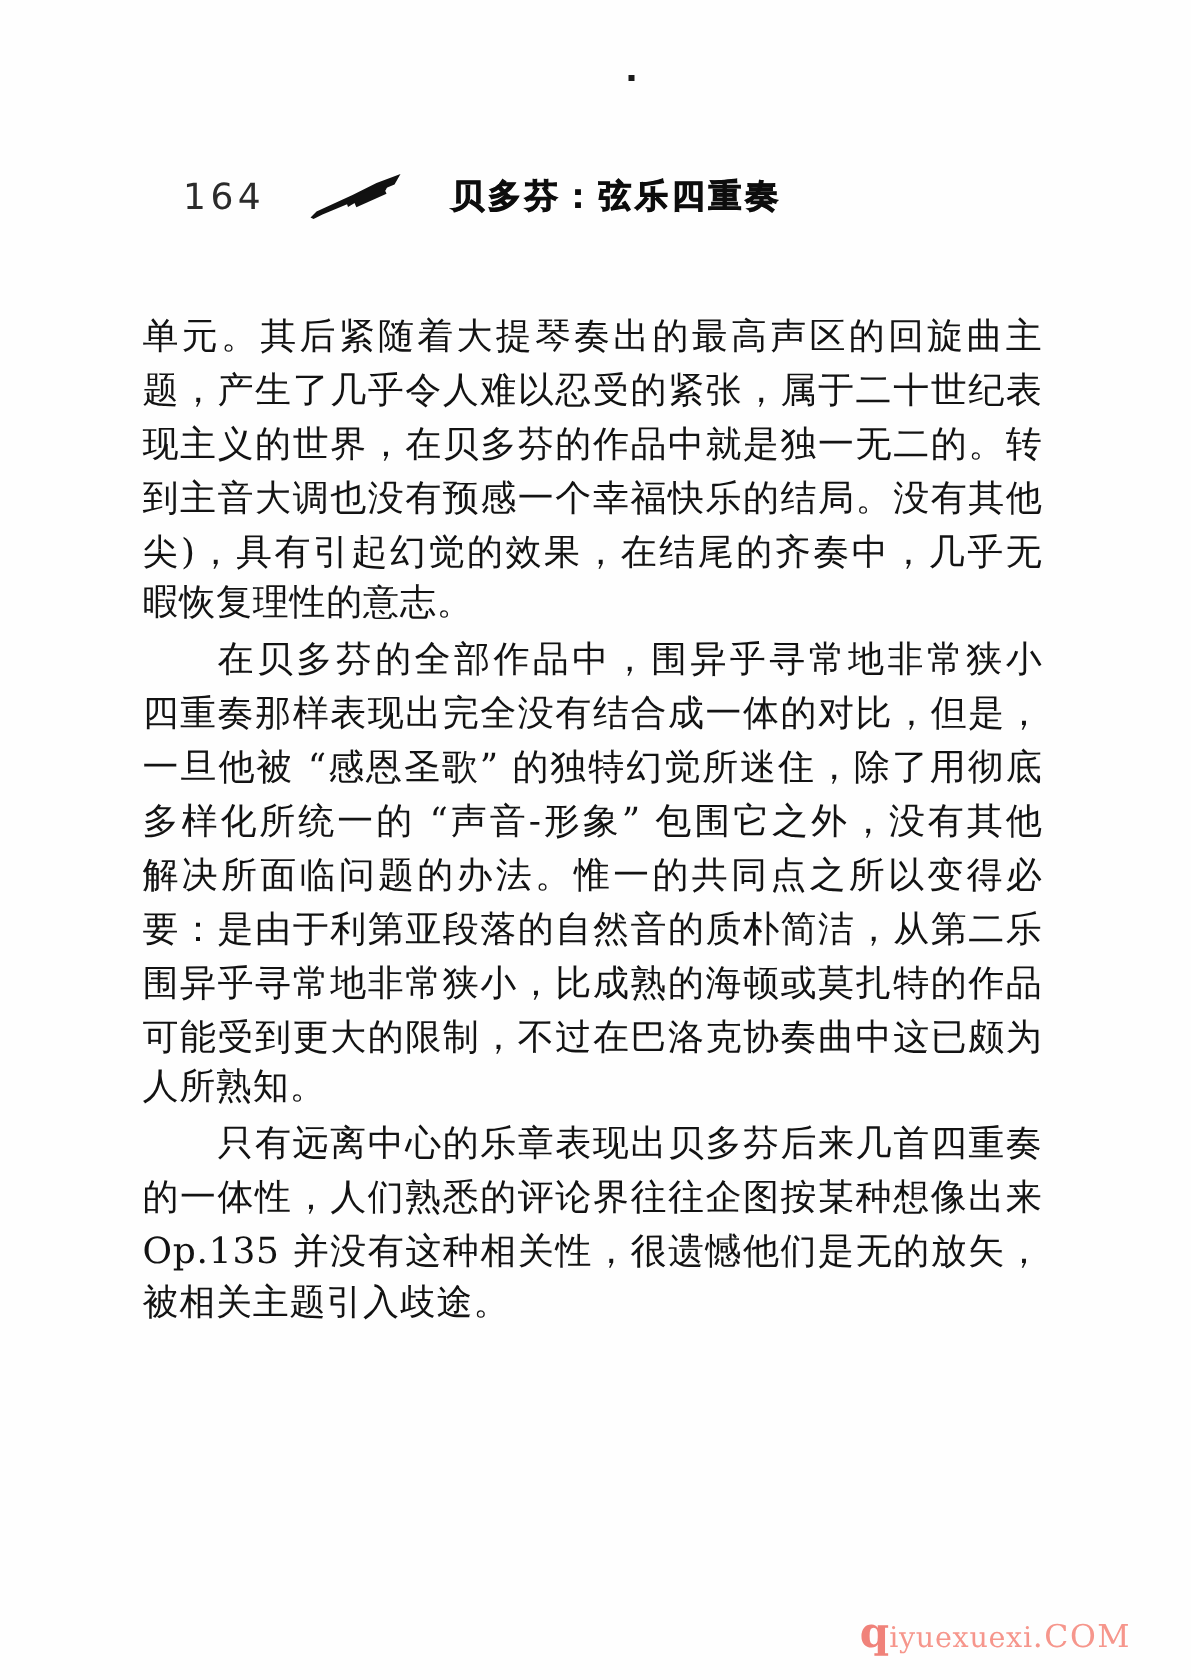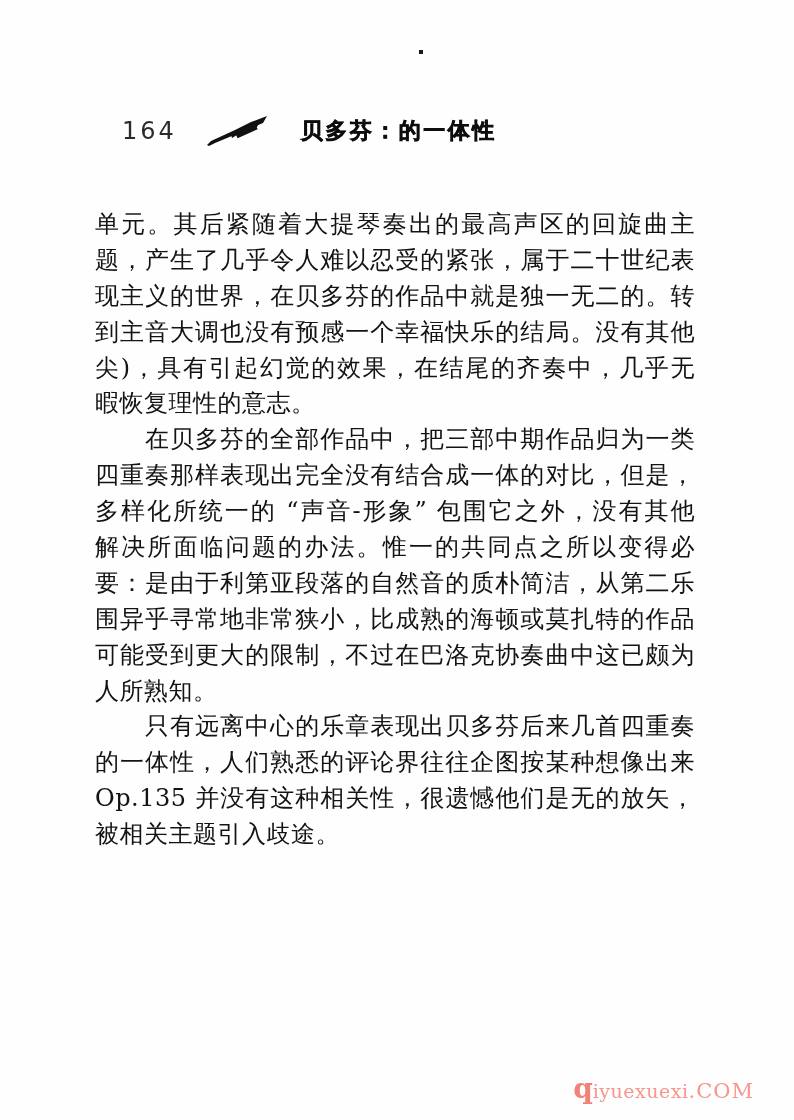--- a/index.html
+++ b/index.html
@@ -63,20 +63,21 @@
   .tl {
     height: 35.9px;
     line-height: 35.9px;
     text-align: justify;
     text-align-last: justify;
     letter-spacing: 0.5px;
     overflow: hidden;
   }
   .tl.end {
     text-align-last: left;
+    font-family: Liberation Mono, monospace;
   }
   .tl.indent {
     text-indent: 50px;
   }
 
   
   .watermark {
     position: absolute;
     top: 1072px;
     right: 40px;
@@ -106,36 +107,37 @@
 
   <div class="header">
     <span class="page-num">164</span>
     <span class="brush">
       <svg width="72" height="34" viewBox="0 0 72 34" xmlns="http://www.w3.org/2000/svg">
         <polygon points="2,31 6,27 30,16 46,8 62,2 58,9 34,19 10,29 4,32" fill="#111"></polygon>
         <polygon points="26,21 44,10 56,5 52,13 32,21 27,24" fill="#111"></polygon>
         <rect x="30" y="13" width="22" height="7" fill="#111" transform="rotate(-24 41 16)"></rect>
       </svg>
     </span>
-    <span class="header-title">贝多芬：的一体性</span>
+    <span class="header-title">贝多芬：弦乐四重奏</span>
   </div>
 
   <div class="speck"></div>
 
   <div class="body-text">
 
     <div class="tl">单元。其后紧随着大提琴奏出的最高声区的回旋曲主</div>
     <div class="tl">题，产生了几乎令人难以忍受的紧张，属于二十世纪表</div>
     <div class="tl">现主义的世界，在贝多芬的作品中就是独一无二的。转</div>
     <div class="tl">到主音大调也没有预感一个幸福快乐的结局。没有其他</div>
     <div class="tl">尖)，具有引起幻觉的效果，在结尾的齐奏中，几乎无</div>
     <div class="tl end">暇恢复理性的意志。</div>
 
-    <div class="tl indent">在贝多芬的全部作品中，把三部中期作品归为一类</div>
+    <div class="tl indent">在贝多芬的全部作品中，围异乎寻常地非常狭小</div>
     <div class="tl">四重奏那样表现出完全没有结合成一体的对比，但是，</div>
+    <div class="tl">一旦他被 “感恩圣歌” 的独特幻觉所迷住，除了用彻底</div>
     <div class="tl">多样化所统一的 “声音-形象” 包围它之外，没有其他</div>
     <div class="tl">解决所面临问题的办法。惟一的共同点之所以变得必</div>
     <div class="tl">要：是由于利第亚段落的自然音的质朴简洁，从第二乐</div>
     <div class="tl">围异乎寻常地非常狭小，比成熟的海顿或莫扎特的作品</div>
     <div class="tl">可能受到更大的限制，不过在巴洛克协奏曲中这已颇为</div>
     <div class="tl end">人所熟知。</div>
 
     <div class="tl indent">只有远离中心的乐章表现出贝多芬后来几首四重奏</div>
     <div class="tl">的一体性，人们熟悉的评论界往往企图按某种想像出来</div>
     <div class="tl">Op.135 并没有这种相关性，很遗憾他们是无的放矢，</div>

